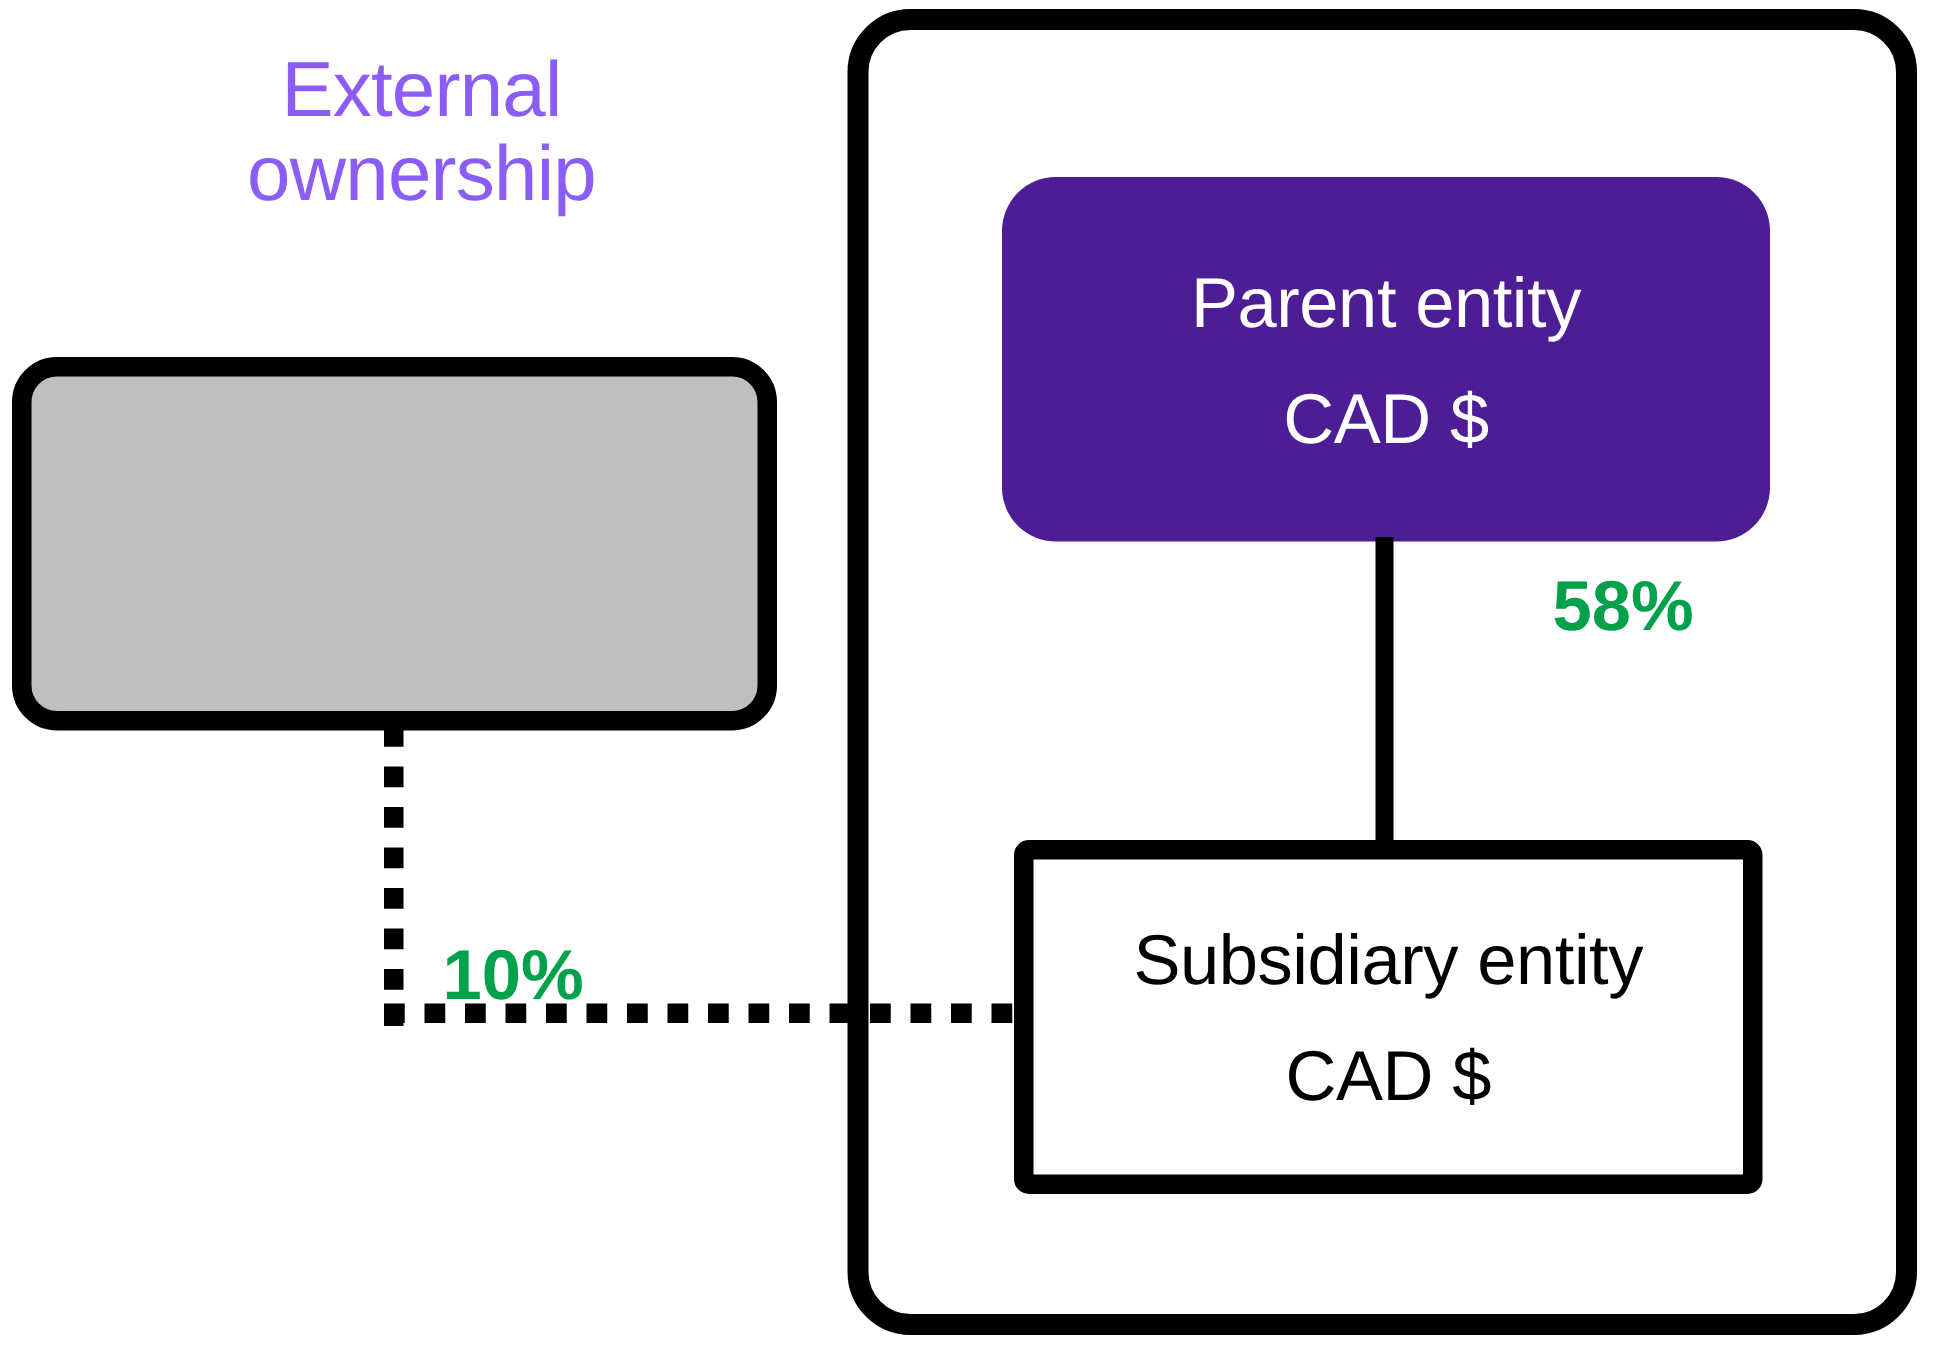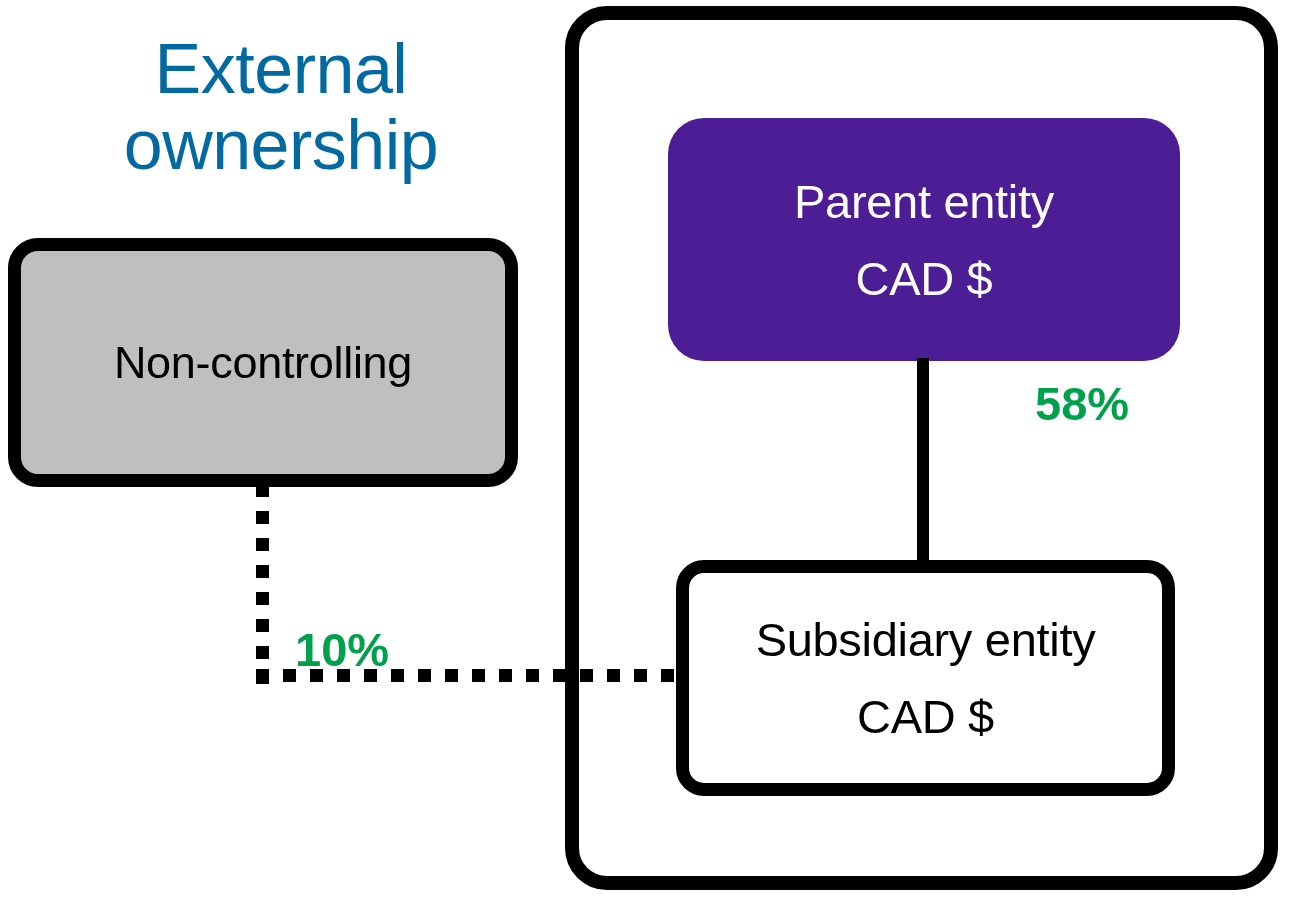--- a/index.html
+++ b/index.html
@@ -21,22 +21,22 @@
     overflow: hidden;
   }
 
   
   .heading {
     position: absolute;
     left: 36px;
     top: 32px;
     width: 490px;
     text-align: center;
-    color: #0369a1;
-    font-size: 70px;
+    color: #8b5cf6;
+    font-size: 52px;
     line-height: 1.08;
     font-weight: 400;
     letter-spacing: -0.5px;
     white-space: pre-line;
   }
 
   
   .group-box {
     position: absolute;
     left: 565px;
@@ -103,21 +103,21 @@
   }
 
   
   .node-sub {
     left: 676px;
     top: 560px;
     width: 499px;
     height: 236px;
     background: #ffffff;
     border: 13px solid #000000;
-    border-radius: 28px;
+    border-radius: 10px;
     color: #000000;
   }
 
   
   
   .edge-solid {
     position: absolute;
     left: 917px;
     top: 358px;
     width: 12px;
@@ -165,21 +165,20 @@
 </style>
 </head>
 <body>
 
 <div id="canvas">
 
   <div class="heading">External
 ownership</div>
 
   <div class="node node-nci">
-    <span class="line1">Non-controlling</span>
   </div>
 
   <div class="group-box"></div>
 
   <div class="node node-parent">
     <span class="line1">Parent entity</span>
     <span class="line2">CAD $</span>
   </div>
 
   <div class="node node-sub">

